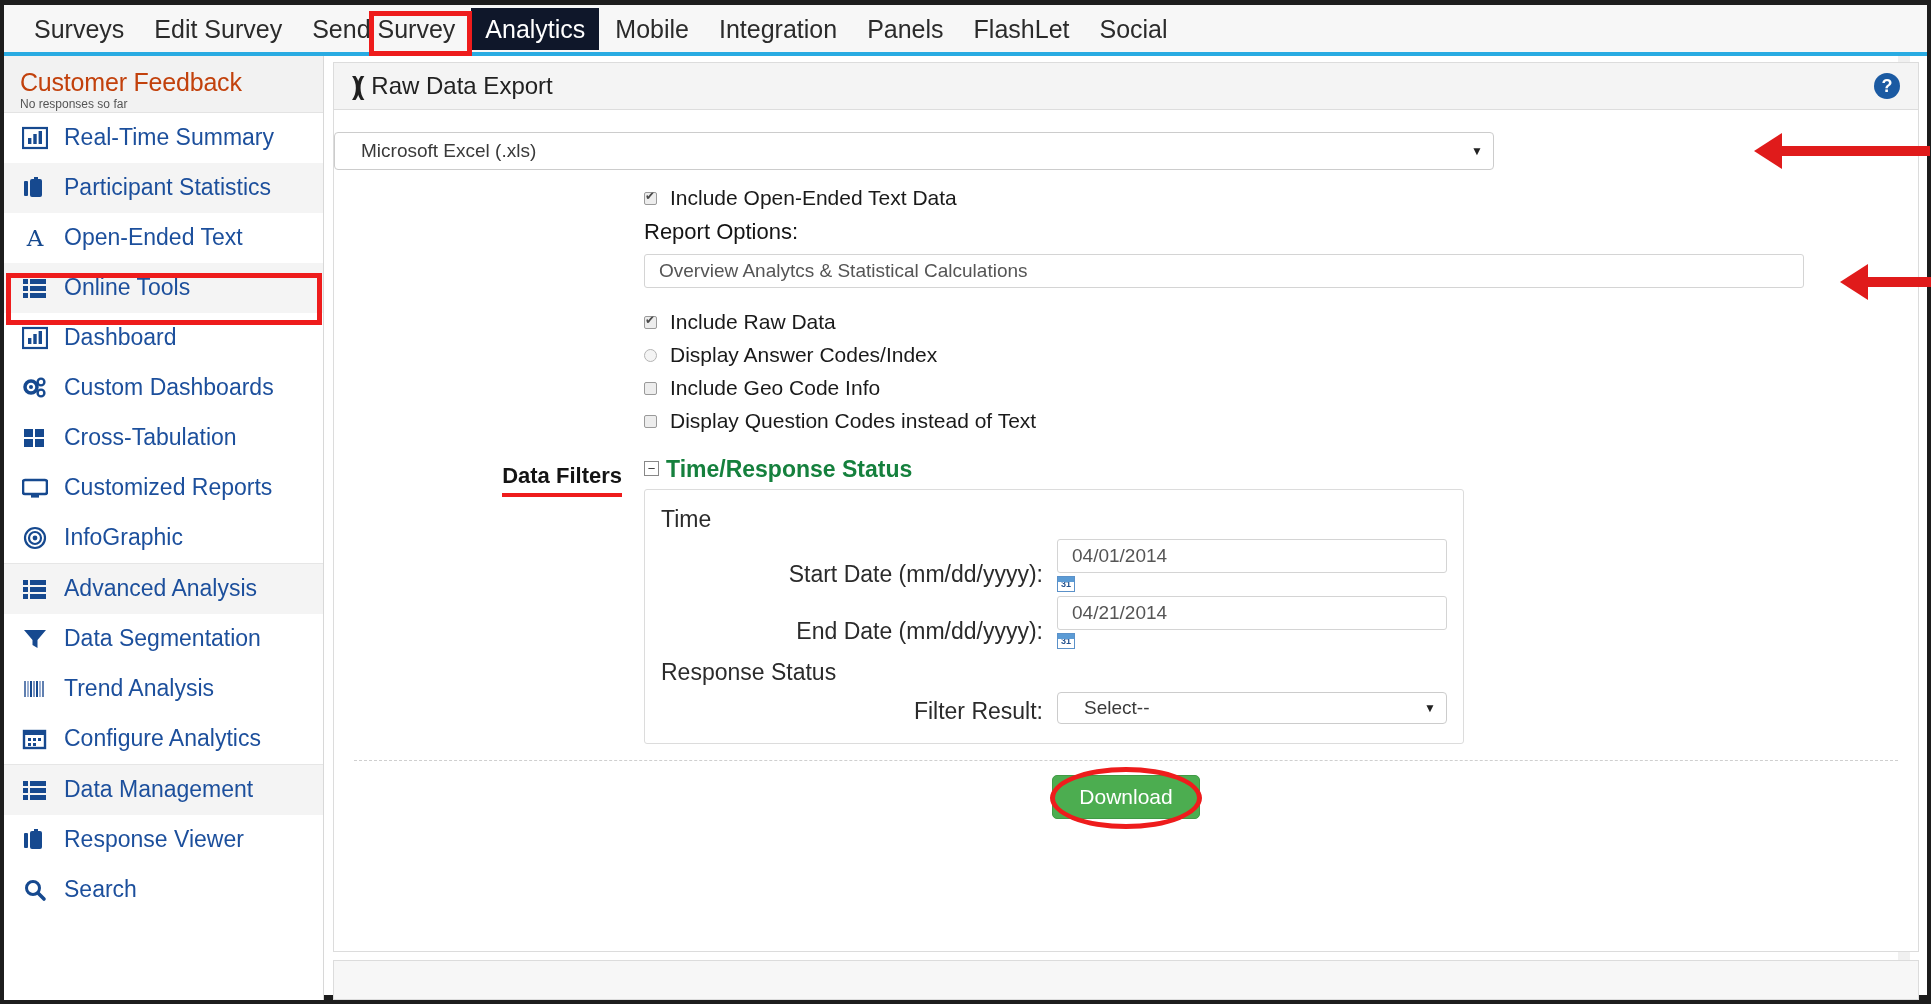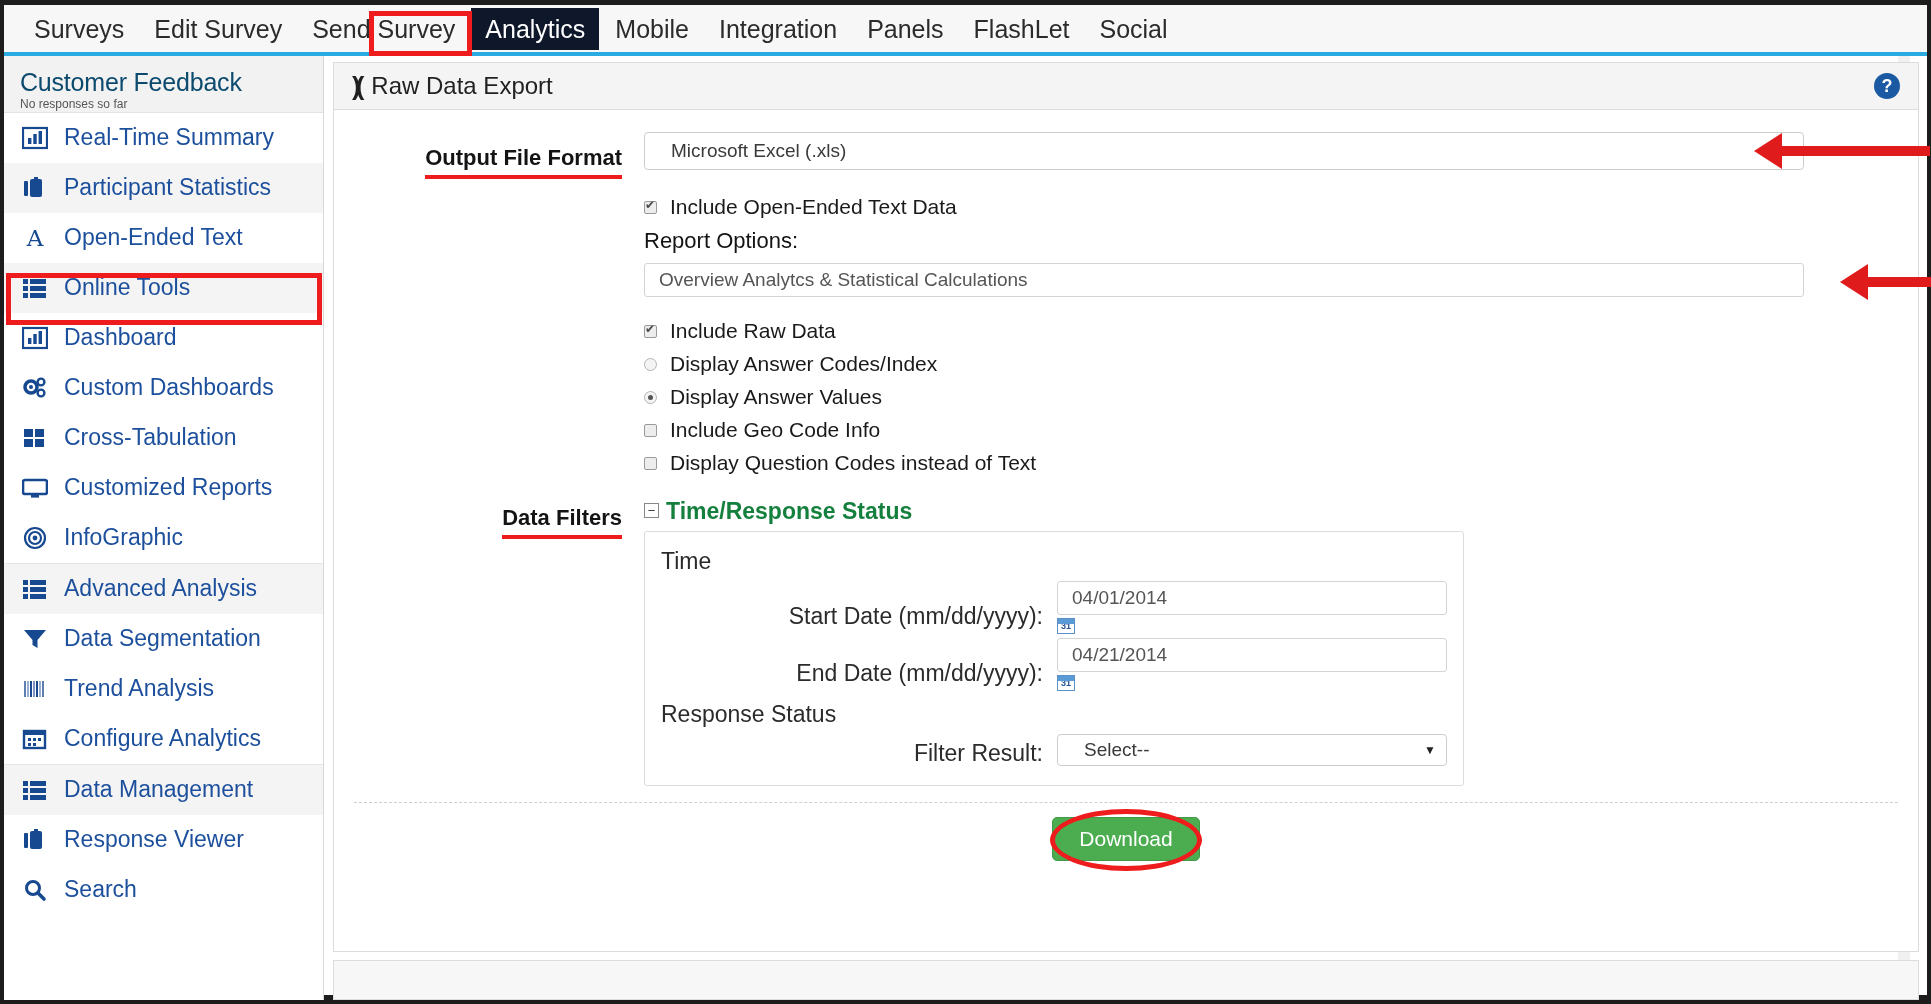--- a/index.html
+++ b/index.html
@@ -69,21 +69,21 @@
     overflow: hidden;
   }
   .sb-header {
     background: #f2f2f2;
     padding: 12px 16px 10px 16px;
     border-bottom: 1px solid #e3e3e3;
     height: 57px;
   }
   .sb-title {
     font-size: 25px;
-    color: #0c4a6e;
+    color: #c2410c;
     line-height: 28px;
     letter-spacing: -0.2px;
   }
   .sb-sub {
     font-size: 12px;
     color: #555555;
     margin-top: 1px;
   }
   .sb-item {
     display: flex;
@@ -642,23 +642,20 @@
 
     <div class="panel-head">
       <span class="xicon">)(</span>
       <span class="ptitle">Raw Data Export</span>
       <span class="help-icon">?</span>
     </div>
 
     <div class="panel-body">
 
       <div class="row" style="padding-top:22px;">
-        <div class="lbl-col">
-          <span class="redlabel">Output File Format</span>
-        </div>
         <div style="width:1160px;">
           <div class="select-box">
             <span>Microsoft Excel (.xls)</span>
             <span class="caret">▼</span>
           </div>
         </div>
       </div>
 
       <div class="row" style="padding-top:16px;">
         <div class="lbl-col"></div>
@@ -674,24 +671,20 @@
 
           <div style="height:22px;"></div>
 
           <div class="opt-line">
             <span class="cb checked"></span>
             <span>Include Raw Data</span>
           </div>
           <div class="opt-line">
             <span class="rb"></span>
             <span>Display Answer Codes/Index</span>
-          </div>
-          <div class="opt-line">
-            <span class="rb checked"></span>
-            <span>Display Answer Values</span>
           </div>
           <div class="opt-line">
             <span class="cb"></span>
             <span>Include Geo Code Info</span>
           </div>
           <div class="opt-line">
             <span class="cb"></span>
             <span>Display Question Codes instead of Text</span>
           </div>
         </div>

